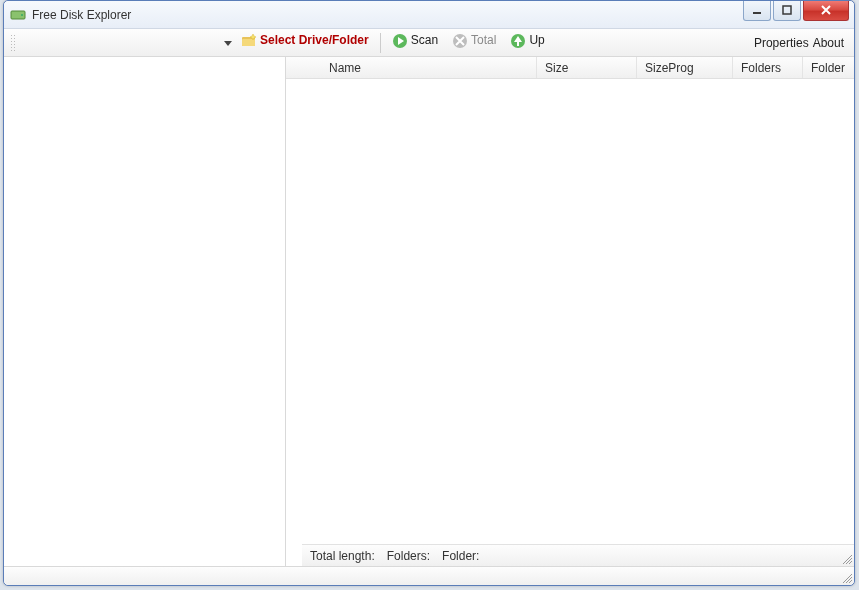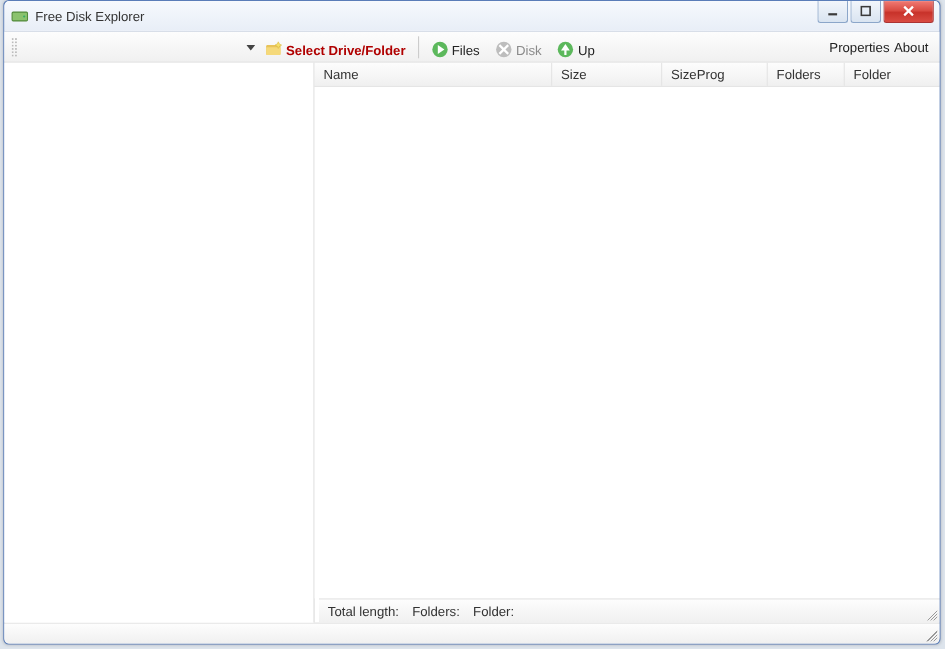--- a/index.html
+++ b/index.html
@@ -67,21 +67,21 @@
     width: 6px; height: 18px;
     background-image: radial-gradient(#bbb 1px, transparent 1px);
     background-size: 3px 3px;
   }
   .tbgap { width: 200px; }
   .dropdown-arrow {
     width:8px; height:8px;
     display:inline-flex; align-items:center; justify-content:center;
   }
   .tbbtn {
-    display: inline-flex; align-items: flex-end;
+    display: inline-flex; align-items: flex-start;
     height: 22px; padding: 0 4px;
     gap: 3px;
     border: 1px solid transparent;
     border-radius: 2px;
     color: #222;
   }
   .tbbtn.sel { font-weight: bold; color: #b00000; }
   .tbbtn .ico { width:16px; height:16px; display:inline-flex; align-items:center; justify-content:center; }
   .sep { width:1px; height:20px; background:#ccc; margin:0 2px; }
   .tool-right { margin-left:auto; display:flex; gap:4px; padding-right:4px; }
@@ -105,21 +105,21 @@
     background: linear-gradient(#fdfdfd,#f0f0f0);
     border-bottom: 1px solid #e0e0e0;
     display:flex; align-items:center;
     font-size:12px; color:#333;
   }
   .col {
     padding: 0 8px;
     border-right: 1px solid #e4e4e4;
     height:100%; display:flex; align-items:center;
   }
-  .col.name { width: 216px; }
+  .col.name { width: 216px; margin-left: 35px; }
   .col.size { width: 100px; }
   .col.sizeprog { width: 96px; }
   .col.folders { width: 70px; }
   .col.files { flex:1; border-right:none; }
   .listarea { flex:1; background:#fff; }
 
   
   .status1 {
     height: 22px;
     background: linear-gradient(#fdfdfd,#f0f0f0);
@@ -207,30 +207,30 @@
       <span>Select Drive/Folder</span>
     </span>
     <span class="sep"></span>
     <span class="tbbtn">
       <span class="ico">
         <svg width="16" height="16" viewBox="0 0 16 16" class="green-play">
           <circle cx="8" cy="8" r="7"></circle>
             <polygon points="6,4 12,8 6,12"></polygon>
         </svg>
       </span>
-      <span>Files</span>
+      <span>Scan</span>
     </span>
     <span class="tbbtn disabled">
       <span class="ico">
         <svg width="16" height="16" viewBox="0 0 16 16" class="grey-stop">
           <circle cx="8" cy="8" r="7"></circle>
           <path d="M4 4 L12 12 M12 4 L4 12" stroke="#fff" stroke-width="2"></path>
         </svg>
       </span>
-      <span>Disk</span>
+      <span>Total</span>
     </span>
     <span class="tbbtn">
       <span class="ico">
         <svg width="16" height="16" viewBox="0 0 16 16" class="green-up">
           <circle cx="8" cy="8" r="7"></circle>
             <polygon points="8,3 12,9 9,9 9,13 7,13 7,9 4,9"></polygon>
         </svg>
       </span>
       <span>Up</span>
     </span>
@@ -244,21 +244,21 @@
     <div class="tree"></div>
     <div class="rightpane">
       <div class="colhdr">
         <div class="col name">Name</div>
         <div class="col size">Size</div>
         <div class="col sizeprog">SizeProg</div>
         <div class="col folders">Folders</div>
         <div class="col files">Folder</div>
       </div>
       <div class="listarea"></div>
-      <div class="status1" style="margin-left:4px">
+      <div class="status1" style="margin-left:16px">
         <span>Total length:</span>
         <span></span>
         <span>Folders:</span>
         <span></span>
         <span>Folder:</span>
         <span></span>
         <span class="sizegrip"></span>
       </div>
     </div>
   </div>

